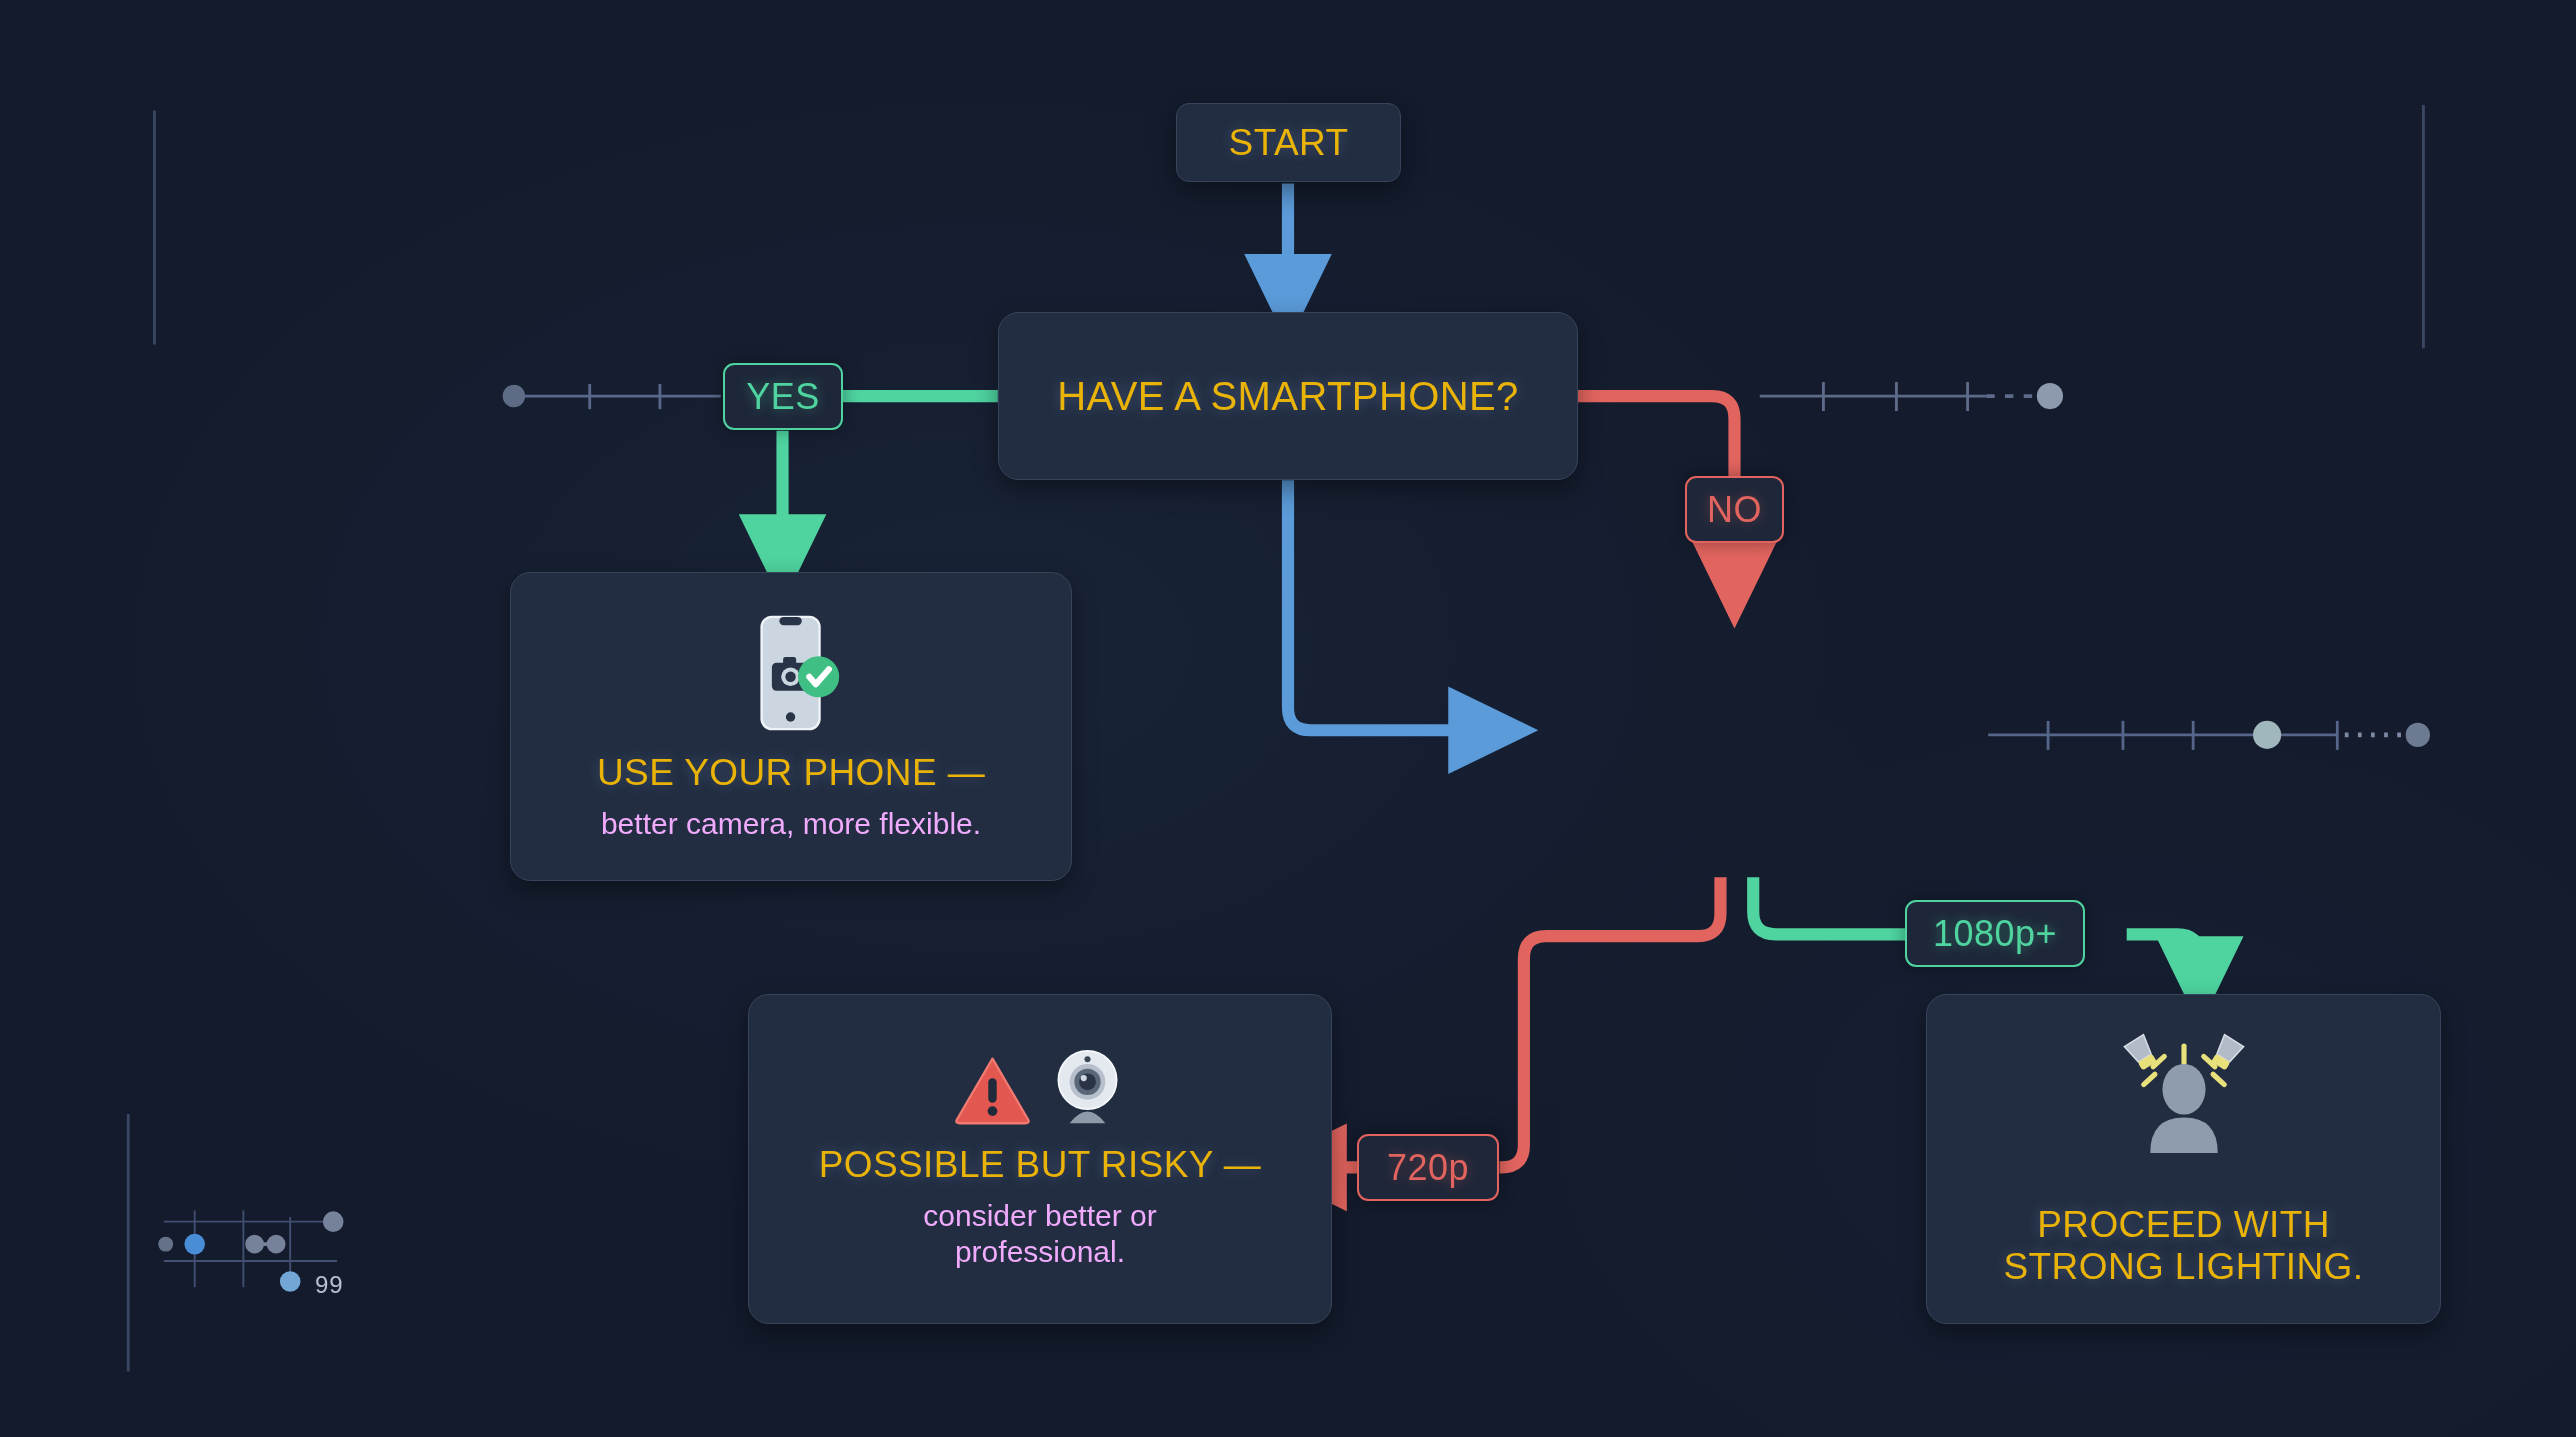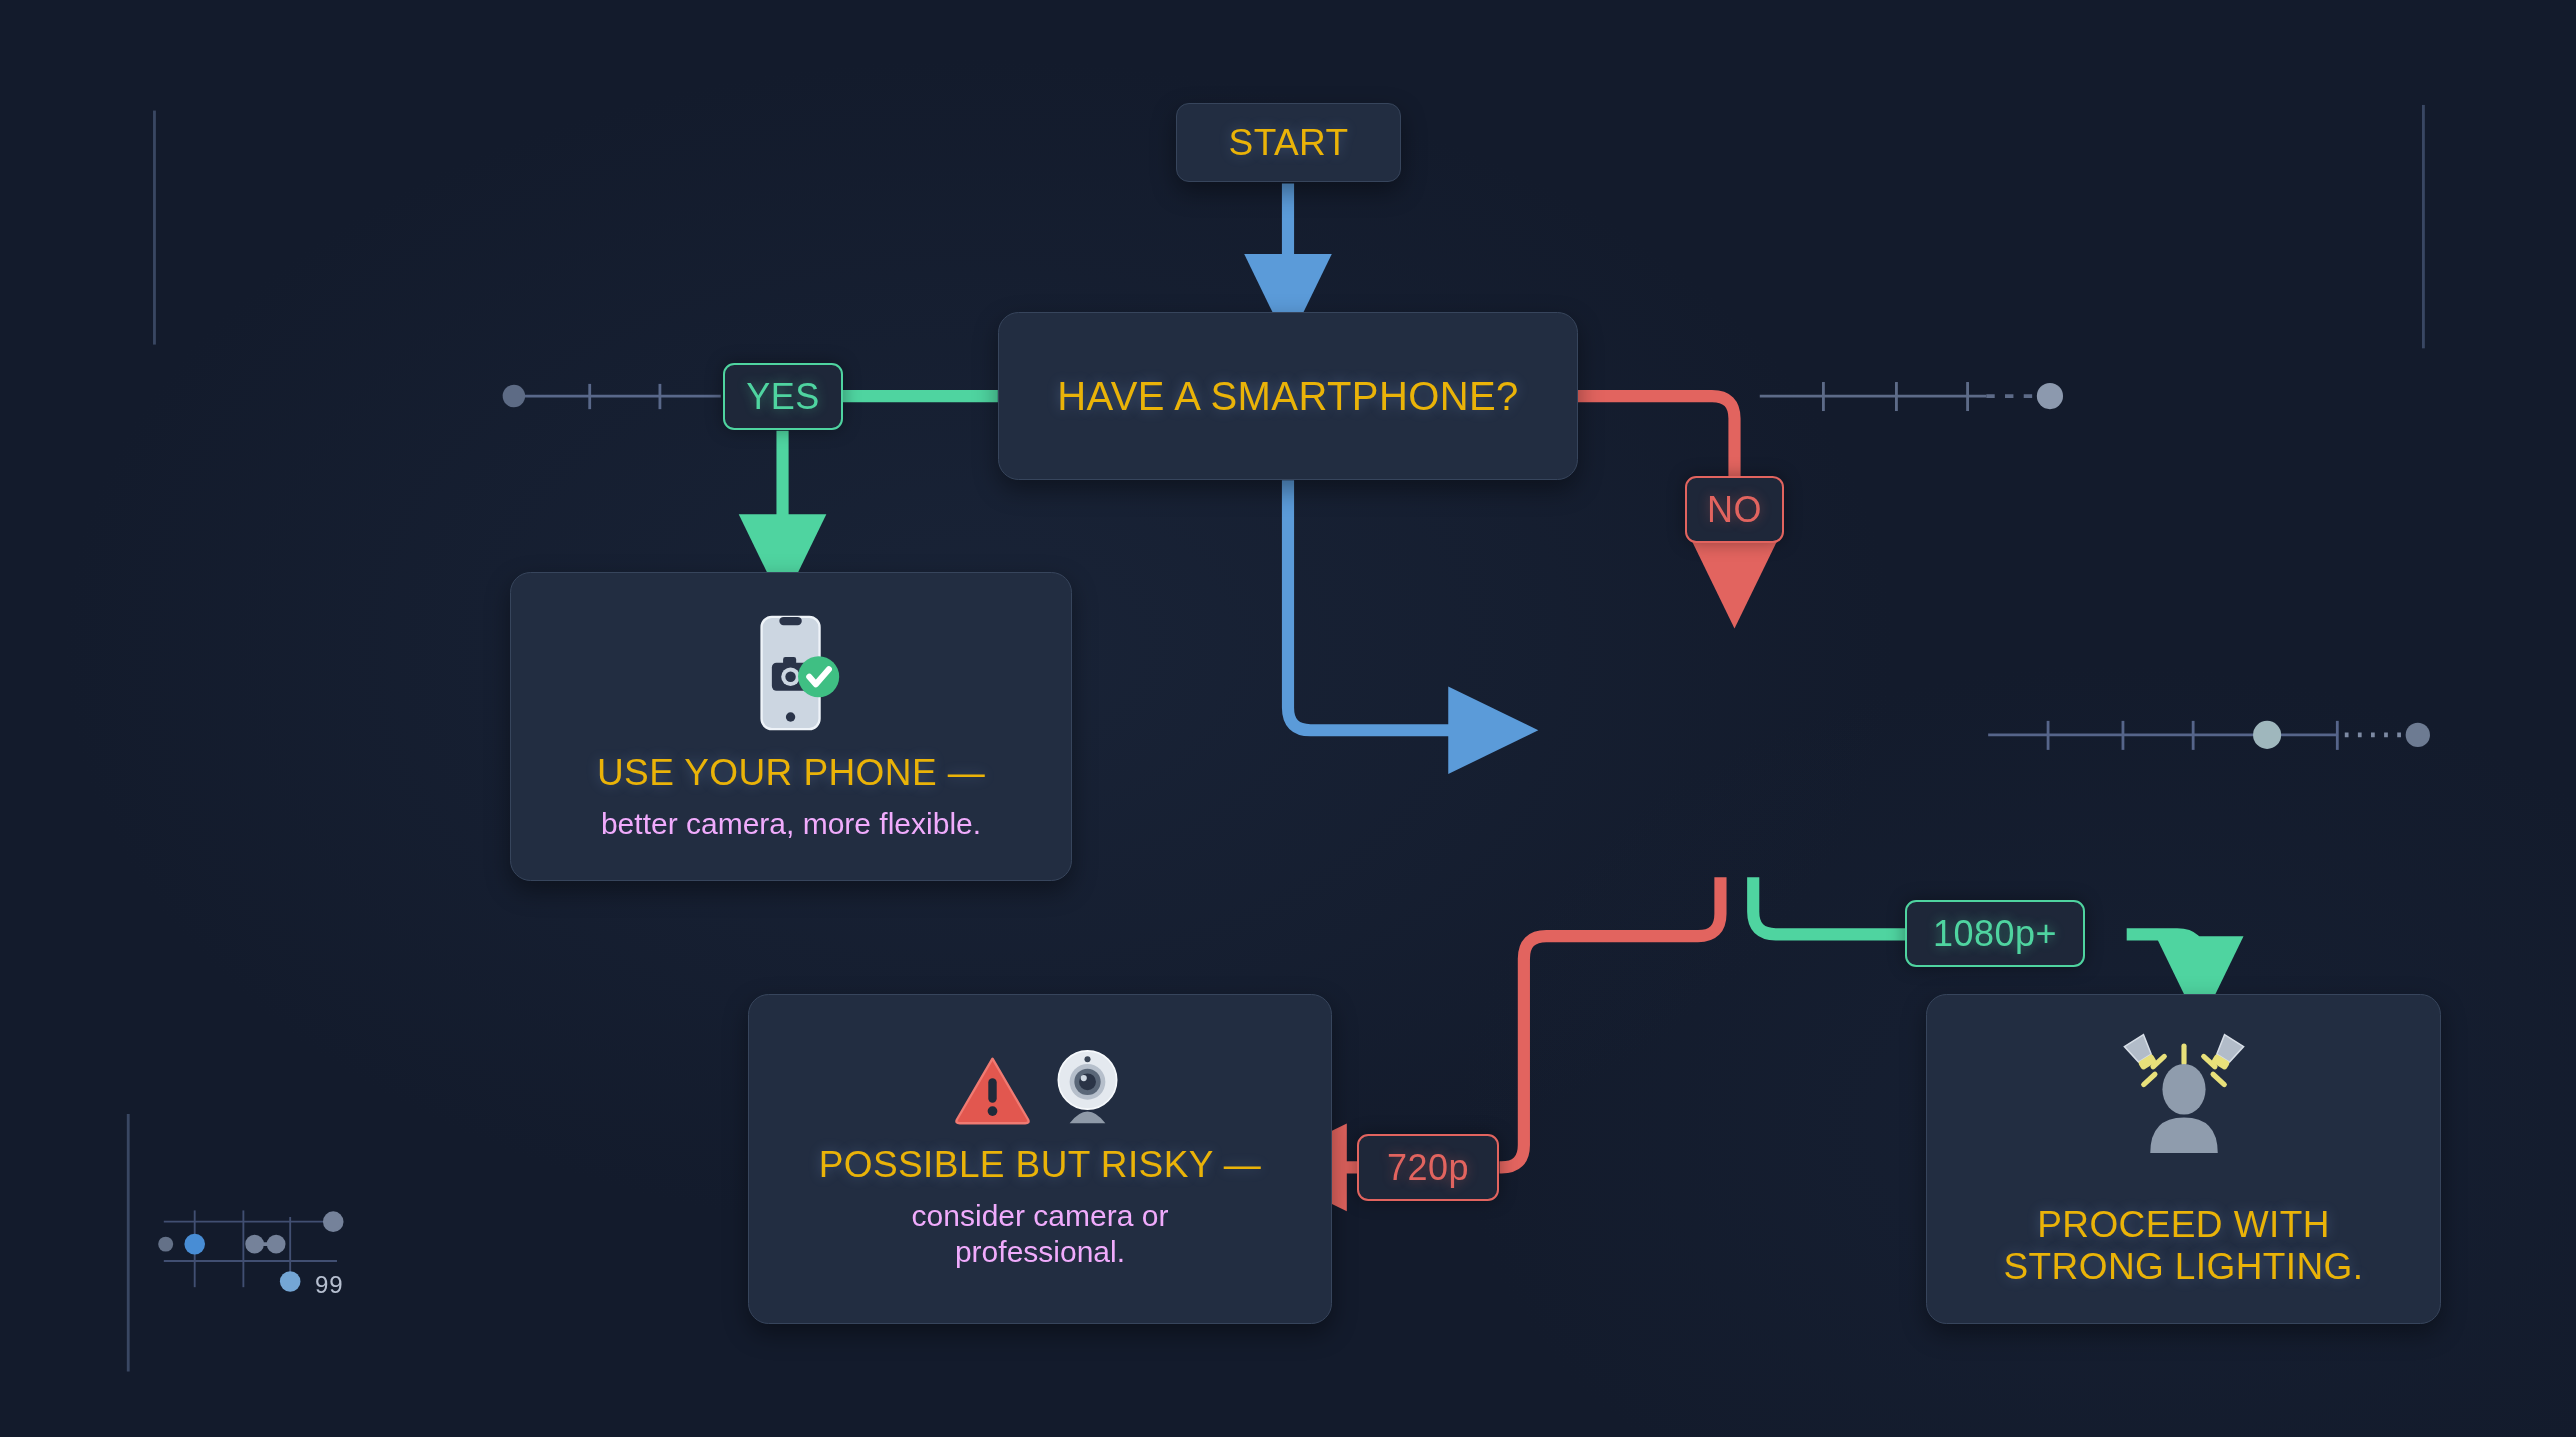--- a/index.html
+++ b/index.html
@@ -254,21 +254,21 @@
           <circle cx="42" cy="36" r="14" fill="#5a6778"></circle>
           <circle cx="42" cy="36" r="9" fill="#2a3446"></circle>
           <circle cx="38" cy="32" r="3.3" fill="#cfd8e2"></circle>
           <circle cx="42" cy="12" r="3.2" fill="#3a4556"></circle>
           <path d="M23,80 Q42,55 61,80 Z" fill="#8f9aa8"></path>
         </svg>
       </span>
     </div>
     <div class="node-title">POSSIBLE BUT RISKY —</div>
     <div class="node-sub">
-      <div>consider camera or</div>
+      <div>consider better or</div>
       <div>professional.</div>
     </div>
   </div>
 
   <div class="node big" id="node-proceed">
     <div class="node-icon">
       <svg width="150" height="124" viewBox="0 0 160 132">
 
         <g transform="rotate(-32 34 22)">
           <path d="M22,8 L46,8 L42,30 L26,30 Z" fill="#b2bcc9" stroke="#d7dee7" stroke-width="1.6"></path>

